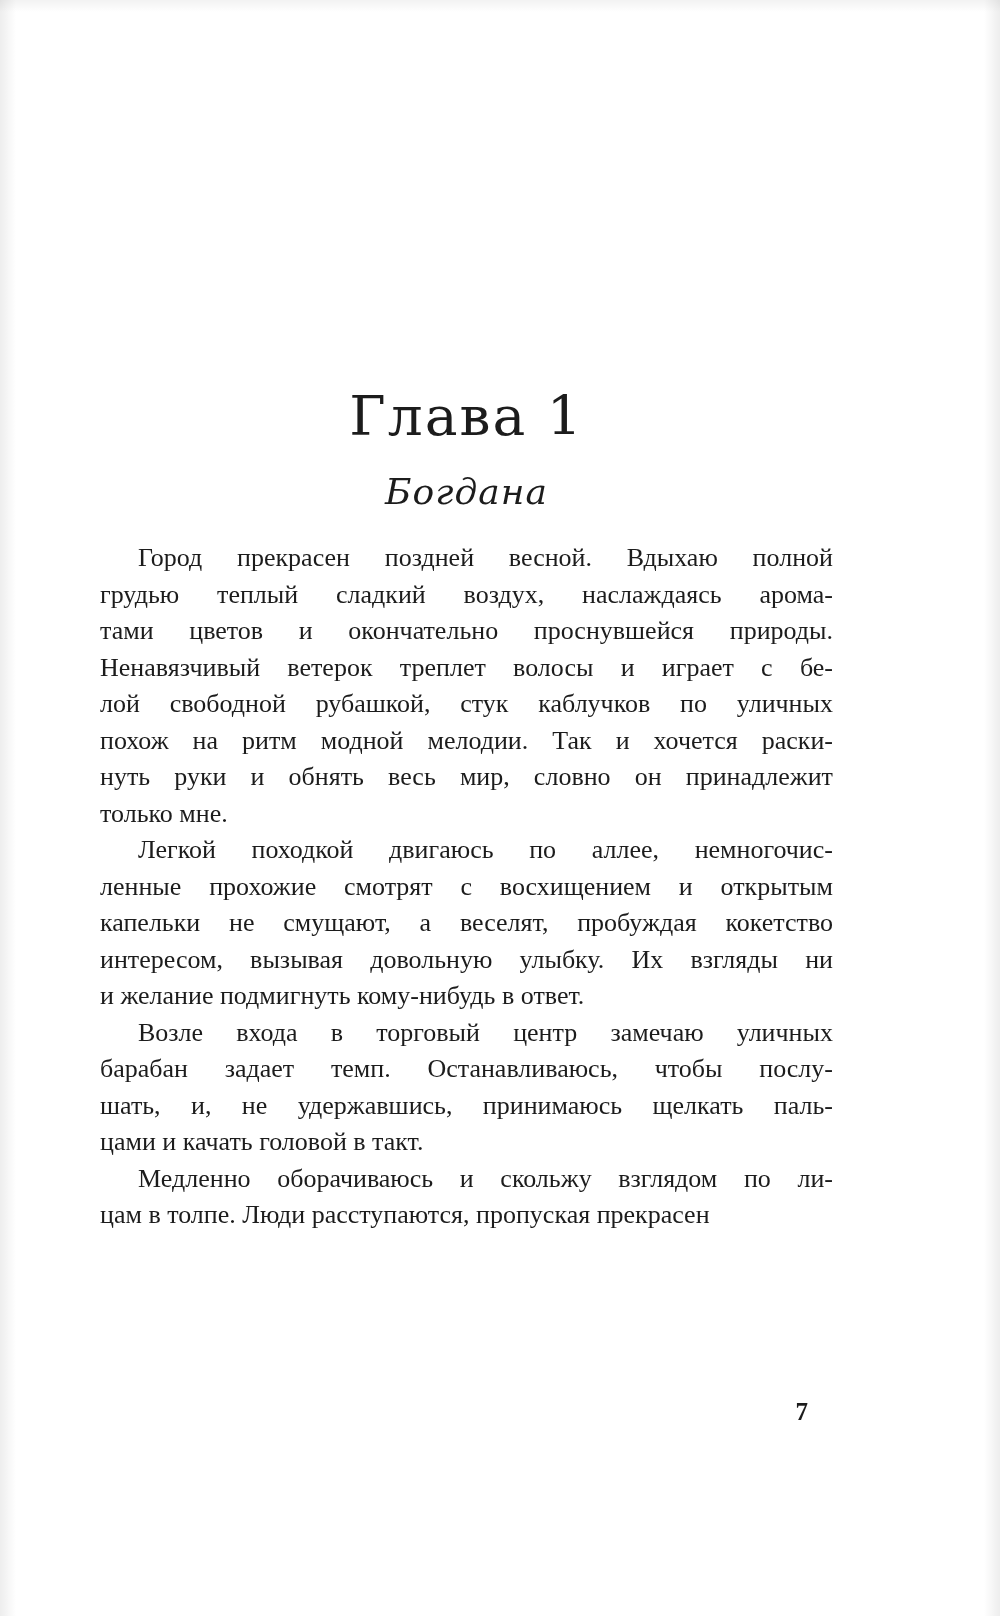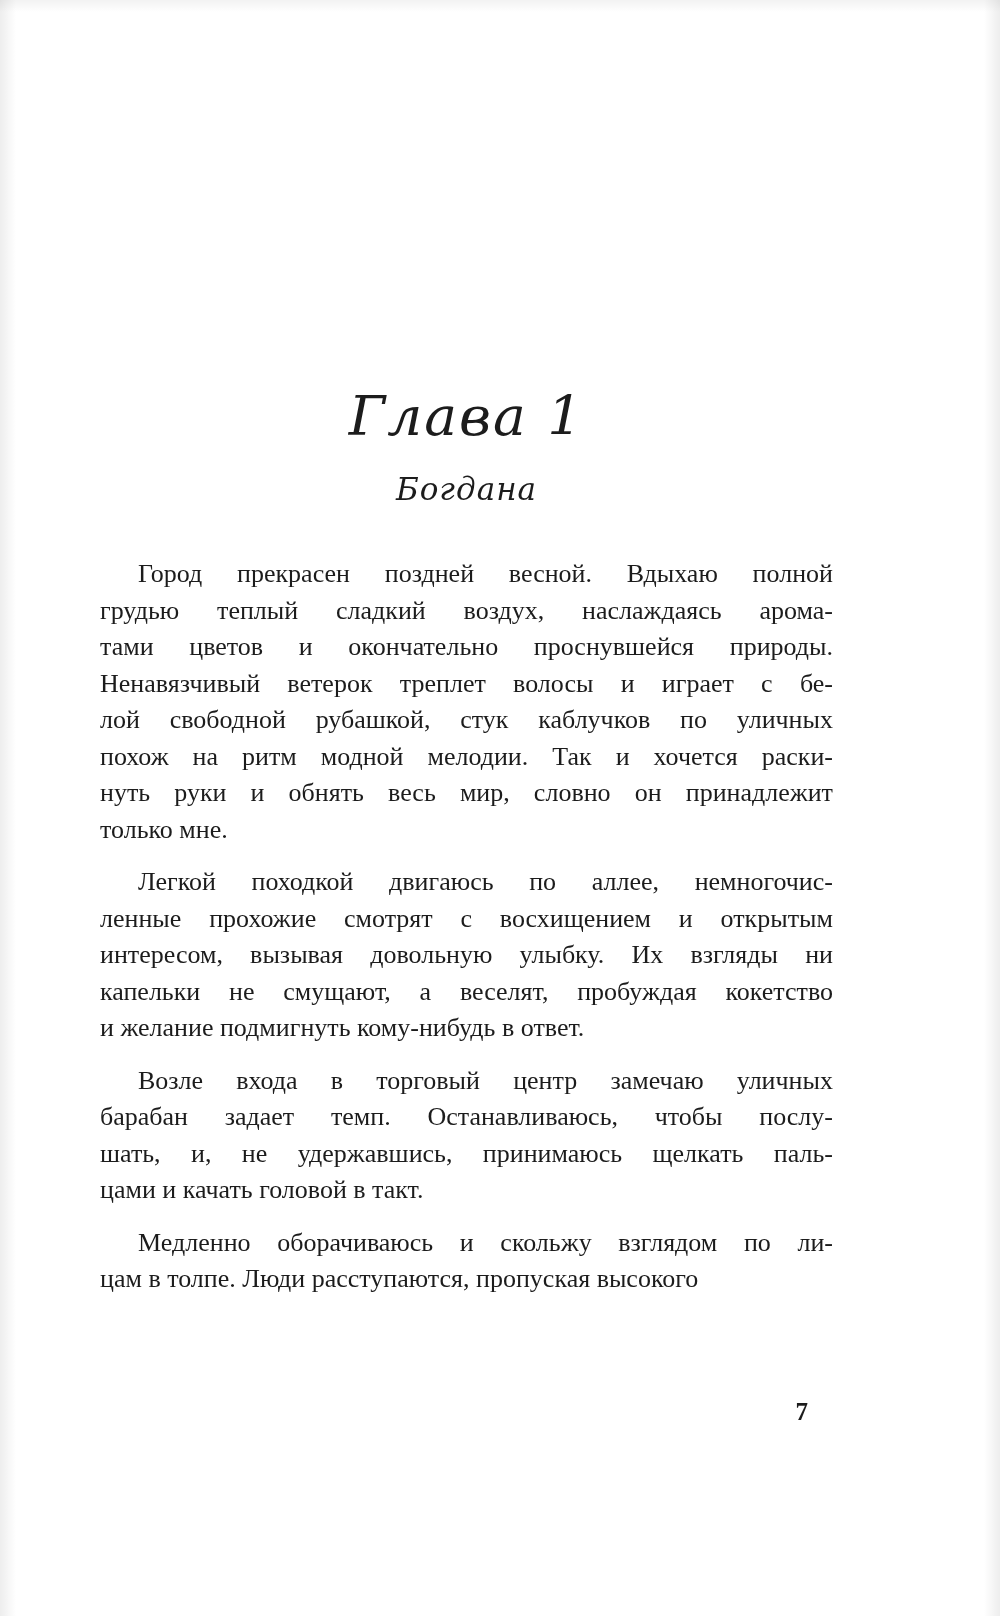--- a/index.html
+++ b/index.html
@@ -24,32 +24,31 @@
   .chapter-heading {
     position: absolute;
     top: 388px;
     left: 100px;
     width: 733px;
     text-align: center;
   }
   .chapter-title {
     margin: 0;
     font-family: "DejaVu Serif", "Liberation Serif", serif;
-    font-style: italic;
     font-weight: normal;
     font-size: 55px;
     line-height: 1.05;
     letter-spacing: 2px;
   }
   .chapter-subtitle {
     margin: 26px 0 0 0;
     font-family: "DejaVu Serif", "Liberation Serif", serif;
     font-style: italic;
     font-weight: normal;
-    font-size: 31px;
+    font-size: 36px;
     line-height: 1.1;
     letter-spacing: 1px;
     text-align: center;
   }
   .text-block {
     position: absolute;
     top: 540px;
     left: 100px;
     width: 733px;
     font-size: 26px;
@@ -57,21 +56,20 @@
   }
   .paragraph {
     margin: 0;
   }
   .line {
     text-align: justify;
     text-align-last: justify;
   }
   .line.first {
     padding-left: 38px;
-    margin-top: 16px;
   }
   .line.last {
     text-align-last: left;
   }
   .page-number {
     position: absolute;
     top: 1398px;
     left: 100px;
     width: 708px;
     text-align: right;
@@ -95,30 +93,30 @@
         <div class="line">тами цветов и окончательно проснувшейся природы.</div>
         <div class="line">Ненавязчивый ветерок треплет волосы и играет с бе-</div>
         <div class="line">лой свободной рубашкой, стук каблучков по уличных</div>
         <div class="line">похож на ритм модной мелодии. Так и хочется раски-</div>
         <div class="line">нуть руки и обнять весь мир, словно он принадлежит</div>
         <div class="line last">только мне.</div>
       </div>
       <div class="paragraph">
         <div class="line first">Легкой походкой двигаюсь по аллее, немногочис-</div>
         <div class="line">ленные прохожие смотрят с восхищением и открытым</div>
+        <div class="line">капельки не смущают, а веселят, пробуждая кокетство</div>
         <div class="line">интересом, вызывая довольную улыбку. Их взгляды ни</div>
-        <div class="line">капельки не смущают, а веселят, пробуждая кокетство</div>
         <div class="line last">и желание подмигнуть кому-нибудь в ответ.</div>
       </div>
       <div class="paragraph">
         <div class="line first">Возле входа в торговый центр замечаю уличных</div>
         <div class="line">барабан задает темп. Останавливаюсь, чтобы послу-</div>
         <div class="line">шать, и, не удержавшись, принимаюсь щелкать паль-</div>
         <div class="line last">цами и качать головой в такт.</div>
       </div>
       <div class="paragraph">
         <div class="line first">Медленно оборачиваюсь и скольжу взглядом по ли-</div>
-        <div class="line last">цам в толпе. Люди расступаются, пропуская высокого</div>
+        <div class="line last">цам в толпе. Люди расступаются, пропуская прекрасен</div>
       </div>
     </div>
 
   <div class="page-number">7</div>
 </div>
 
 </body></html>

